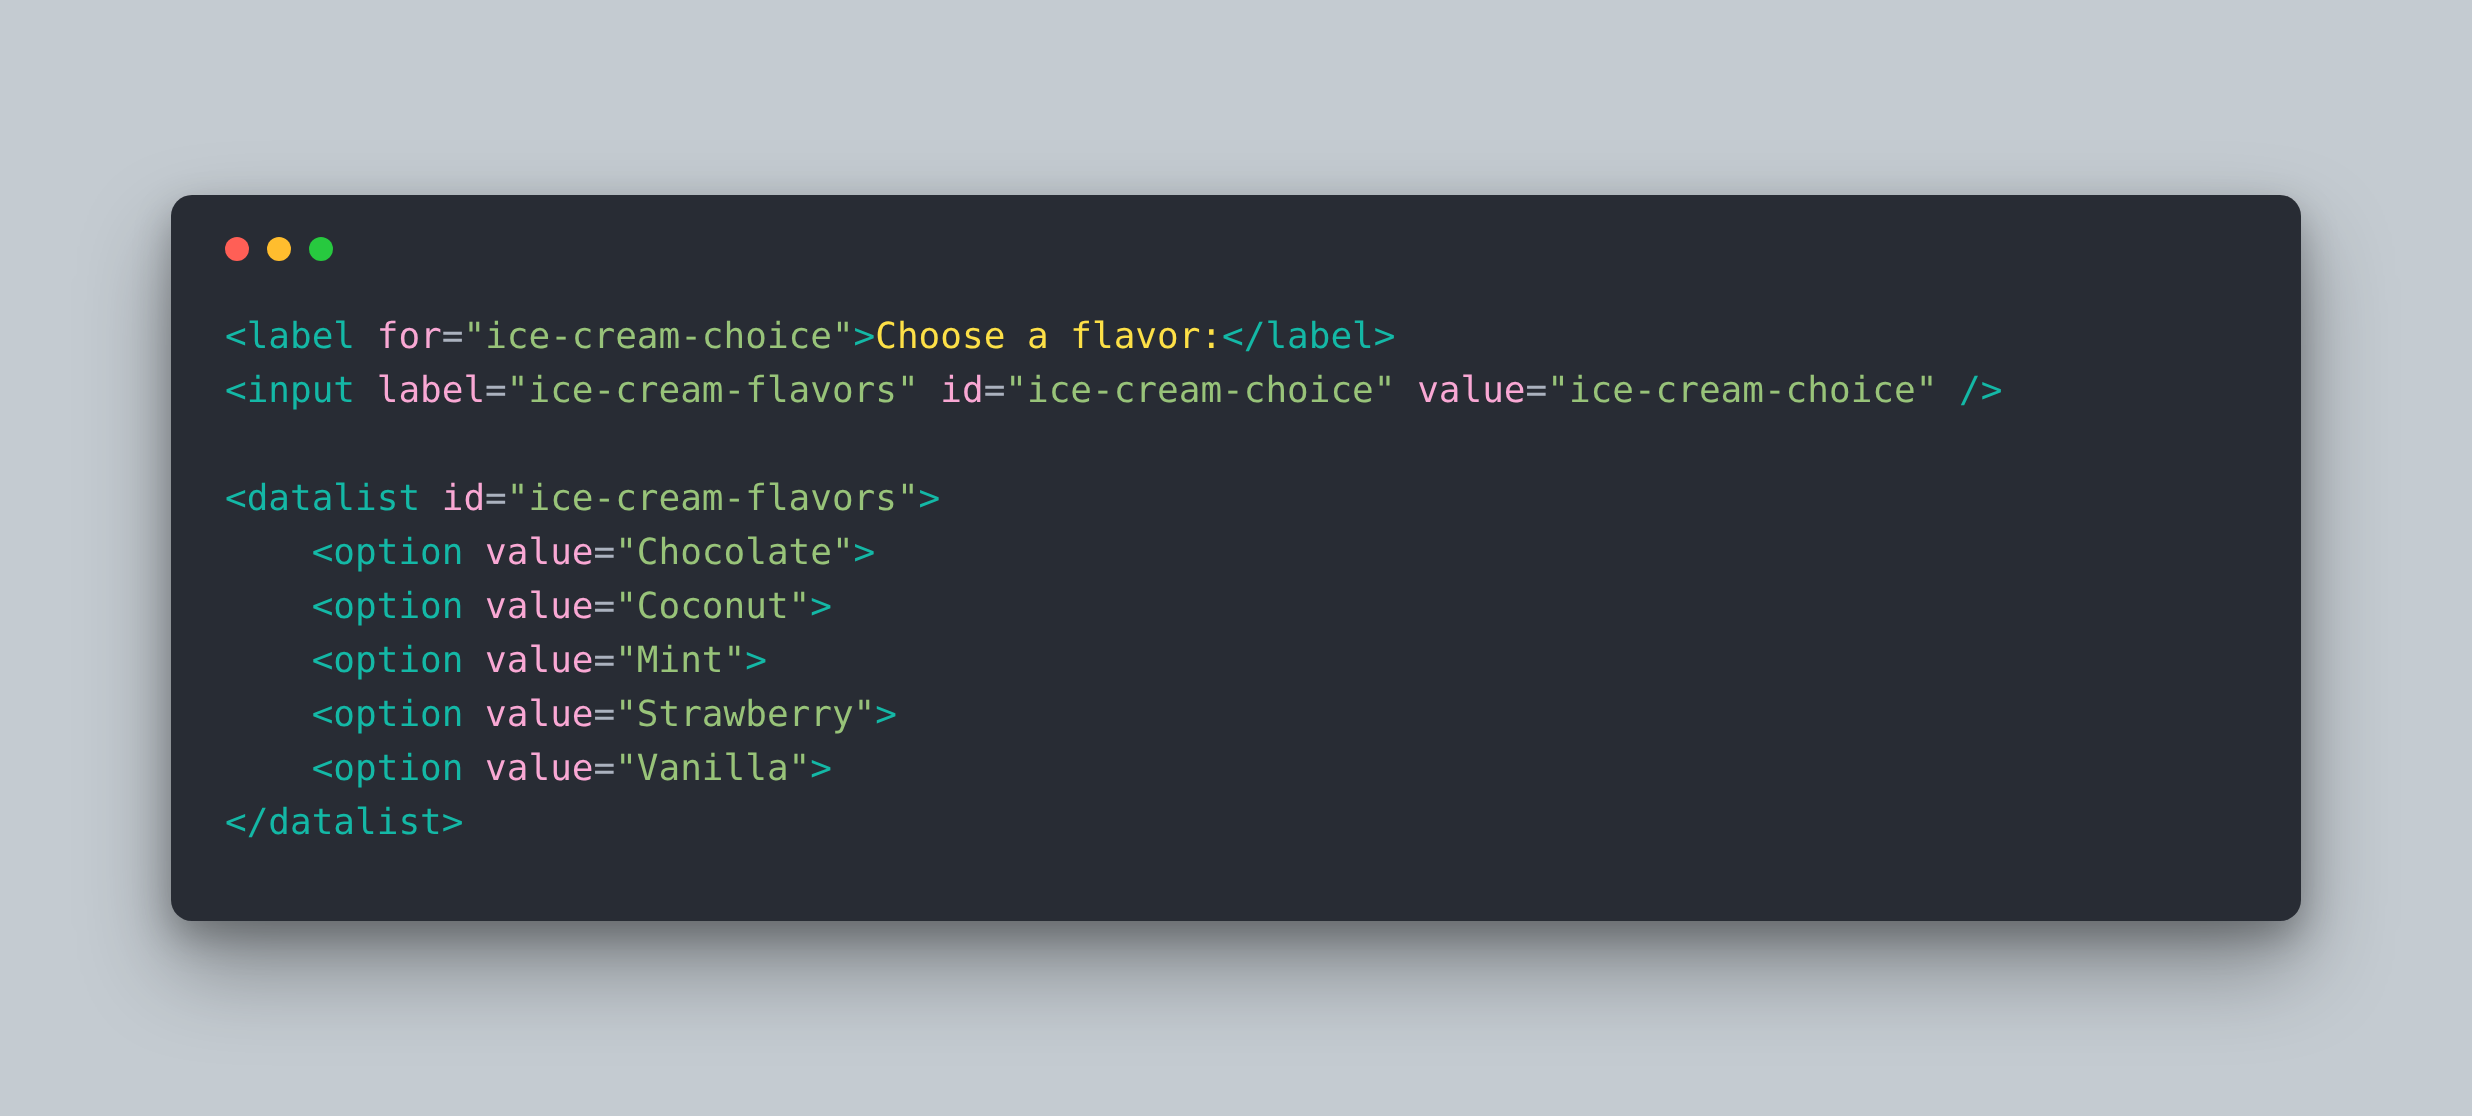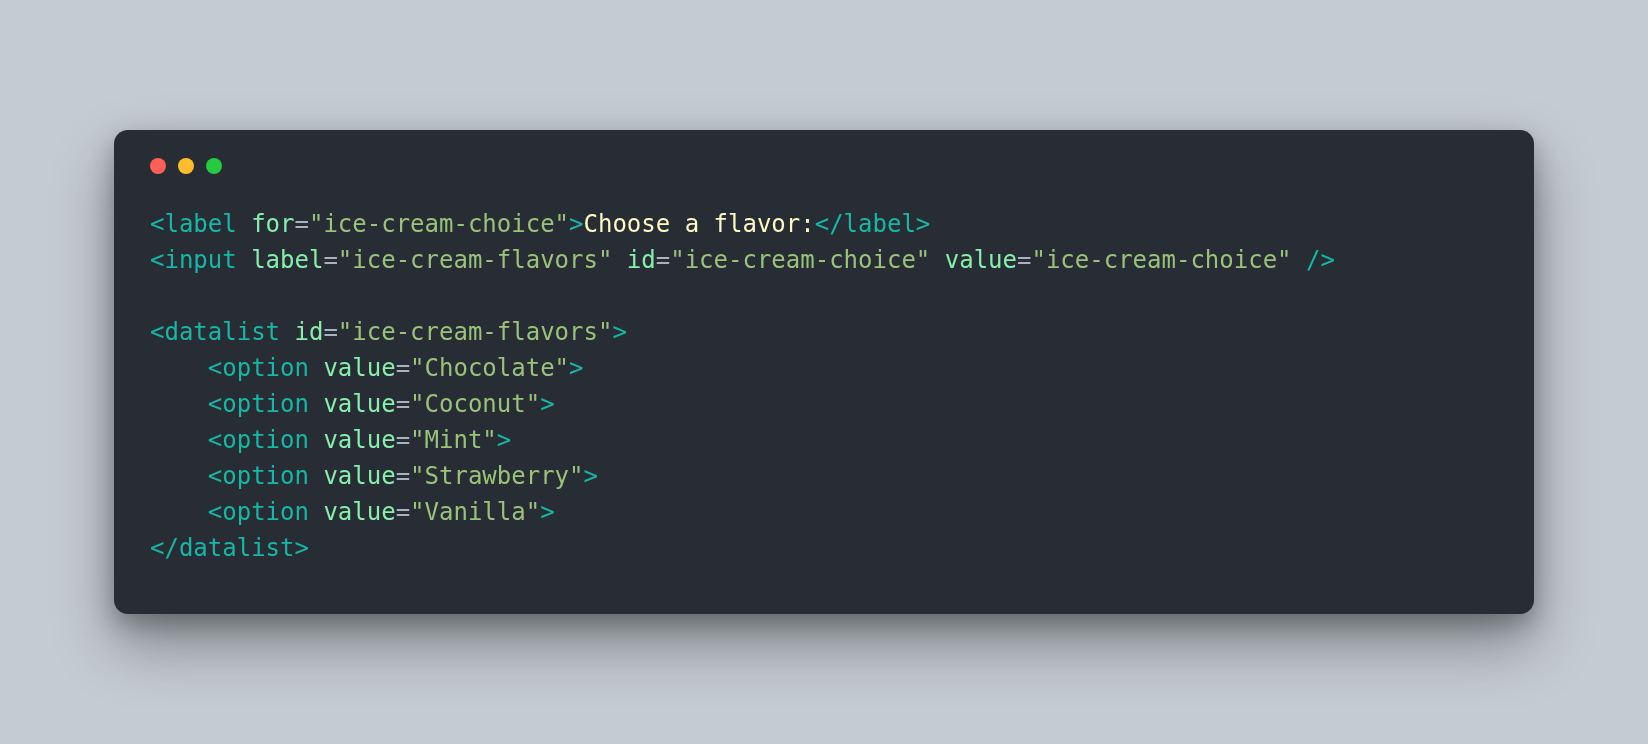--- a/index.html
+++ b/index.html
@@ -24,24 +24,24 @@
   .dot.green{background:#27c93f}
   pre.code{
     margin:0;
     font:inherit;
     font-size:24px;
     line-height:36px;
     color:#abb2bf;
     white-space:pre;
   }
   .t  {color:#14b8a6}   
-  .a  {color:#86efac}   
+  .a  {color:#f9a8d4}   
   .p  {color:#abb2bf}   
   .s  {color:#98c379}   
-  .tx {color:#fef9c3}   
+  .tx {color:#fde047}   
 </style>
 </head>
 <body>
 
 <div class="window">
   <div class="traffic">
     <span class="dot red"></span>
     <span class="dot yellow"></span>
     <span class="dot green"></span>
   </div>

